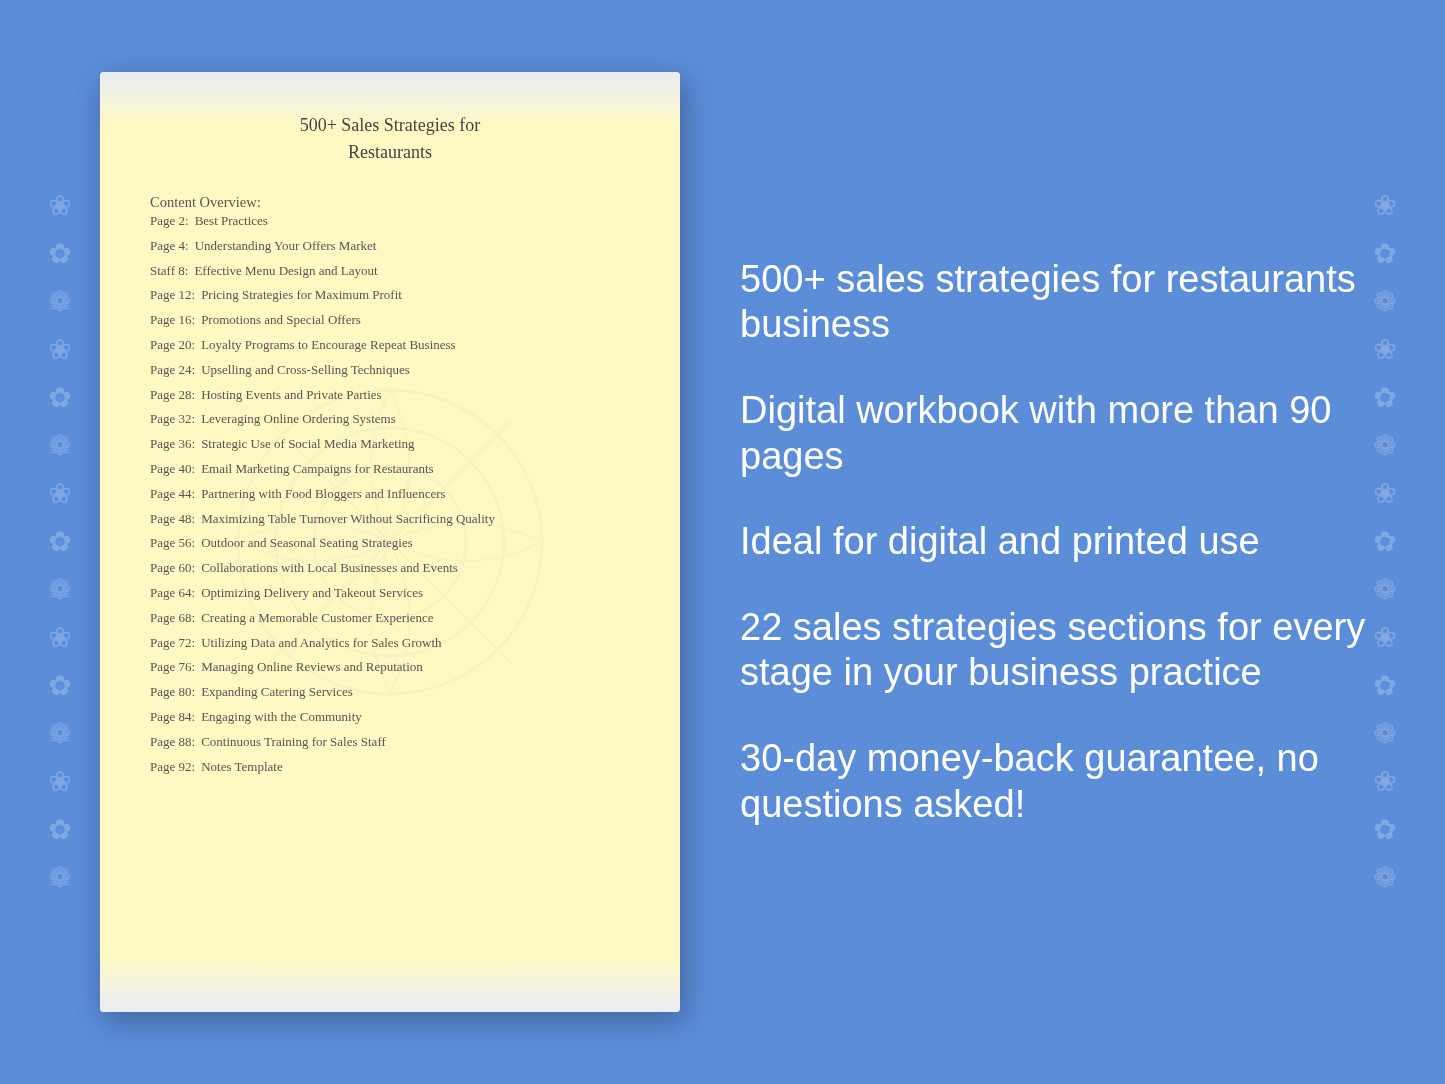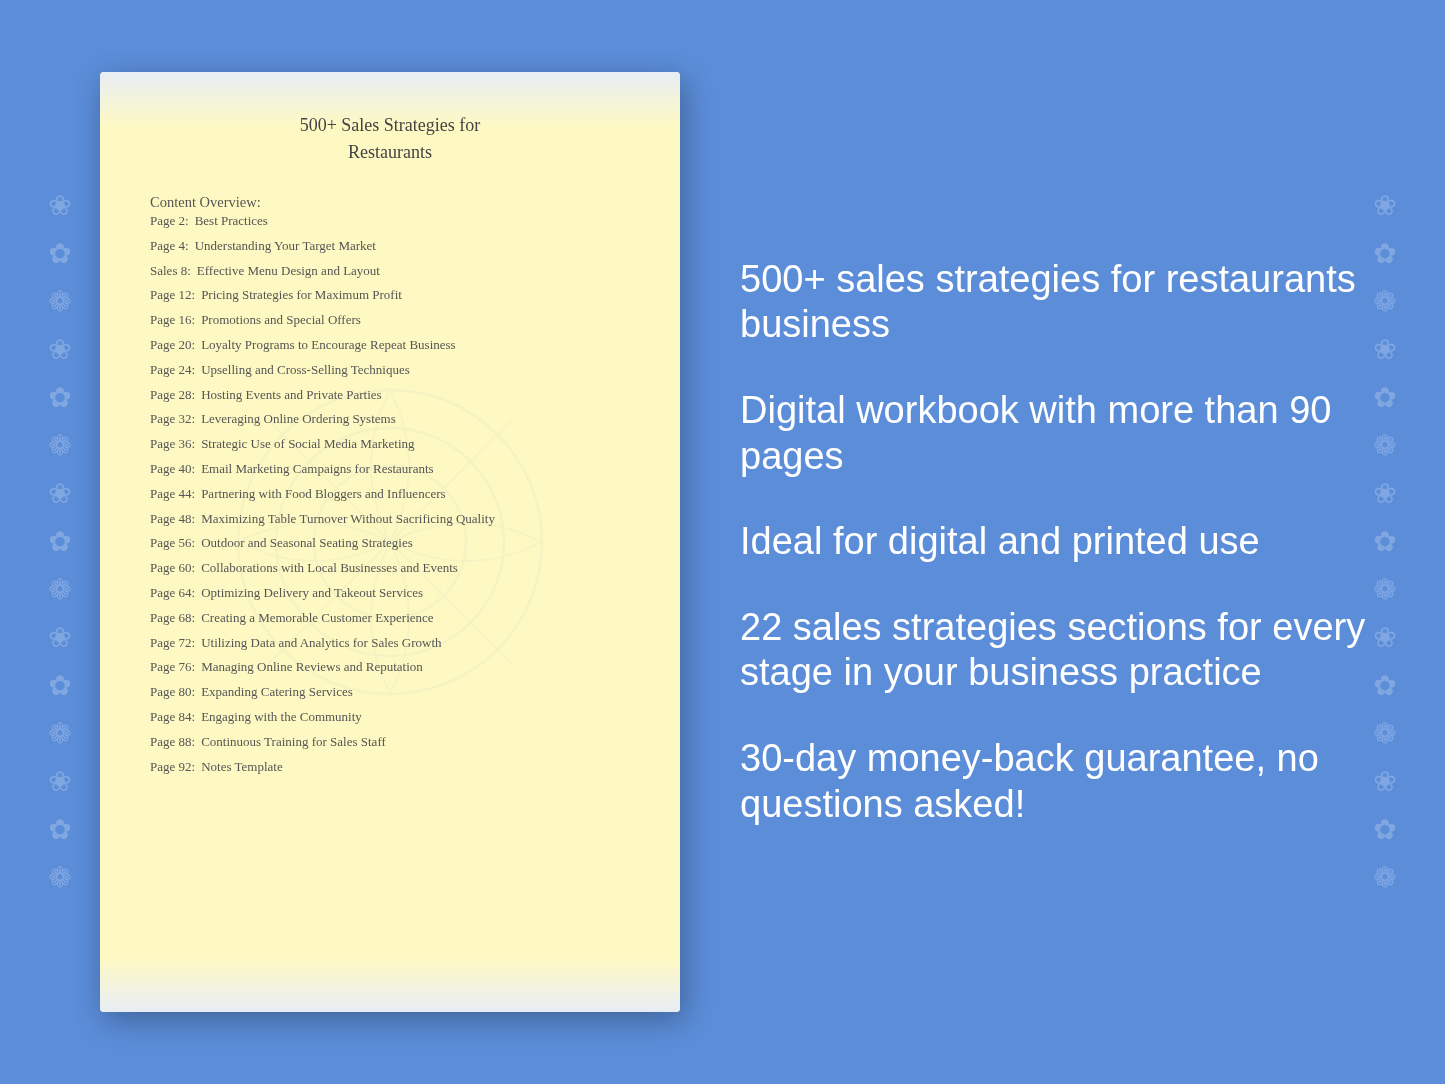--- a/index.html
+++ b/index.html
@@ -223,22 +223,22 @@
   <div class="document-content">
     <div class="doc-title">
       <span>500+ Sales Strategies for</span><br>
       <span>Restaurants</span>
     </div>
 
     <div class="toc-heading">Content Overview:</div>
 
     <ul class="toc-list">
     <li class="toc-item"><span class="toc-page">Page  2:</span><span>Best Practices</span></li>
-        <li class="toc-item"><span class="toc-page">Page  4:</span><span>Understanding Your Target Market</span></li>
-        <li class="toc-item"><span class="toc-page">Sales  8:</span><span>Effective Menu Design and Layout</span></li>
+        <li class="toc-item"><span class="toc-page">Page  4:</span><span>Understanding Your Offers Market</span></li>
+        <li class="toc-item"><span class="toc-page">Staff  8:</span><span>Effective Menu Design and Layout</span></li>
         <li class="toc-item"><span class="toc-page">Page 12:</span><span>Pricing Strategies for Maximum Profit</span></li>
         <li class="toc-item"><span class="toc-page">Page 16:</span><span>Promotions and Special Offers</span></li>
         <li class="toc-item"><span class="toc-page">Page 20:</span><span>Loyalty Programs to Encourage Repeat Business</span></li>
         <li class="toc-item"><span class="toc-page">Page 24:</span><span>Upselling and Cross-Selling Techniques</span></li>
         <li class="toc-item"><span class="toc-page">Page 28:</span><span>Hosting Events and Private Parties</span></li>
         <li class="toc-item"><span class="toc-page">Page 32:</span><span>Leveraging Online Ordering Systems</span></li>
         <li class="toc-item"><span class="toc-page">Page 36:</span><span>Strategic Use of Social Media Marketing</span></li>
         <li class="toc-item"><span class="toc-page">Page 40:</span><span>Email Marketing Campaigns for Restaurants</span></li>
         <li class="toc-item"><span class="toc-page">Page 44:</span><span>Partnering with Food Bloggers and Influencers</span></li>
         <li class="toc-item"><span class="toc-page">Page 48:</span><span>Maximizing Table Turnover Without Sacrificing Quality</span></li>

